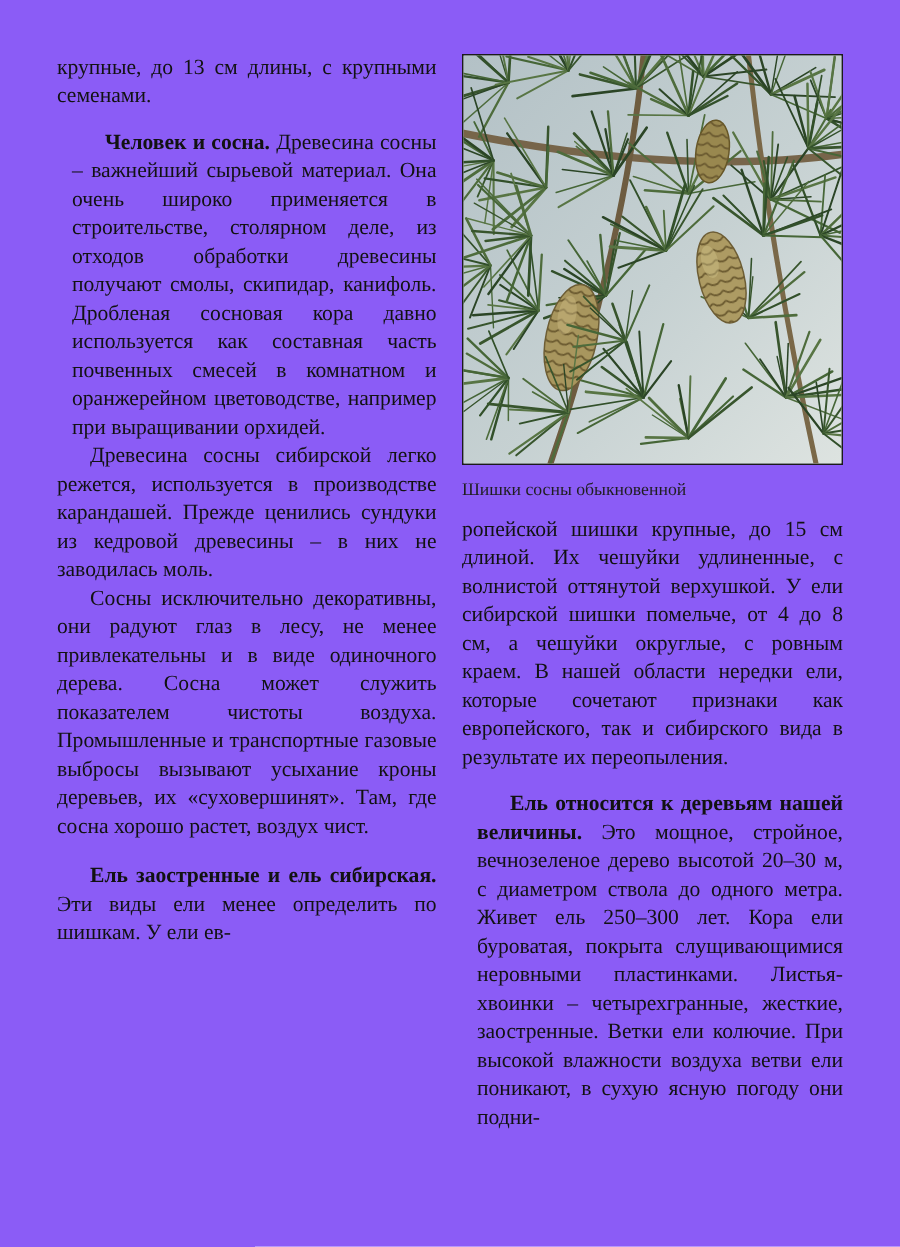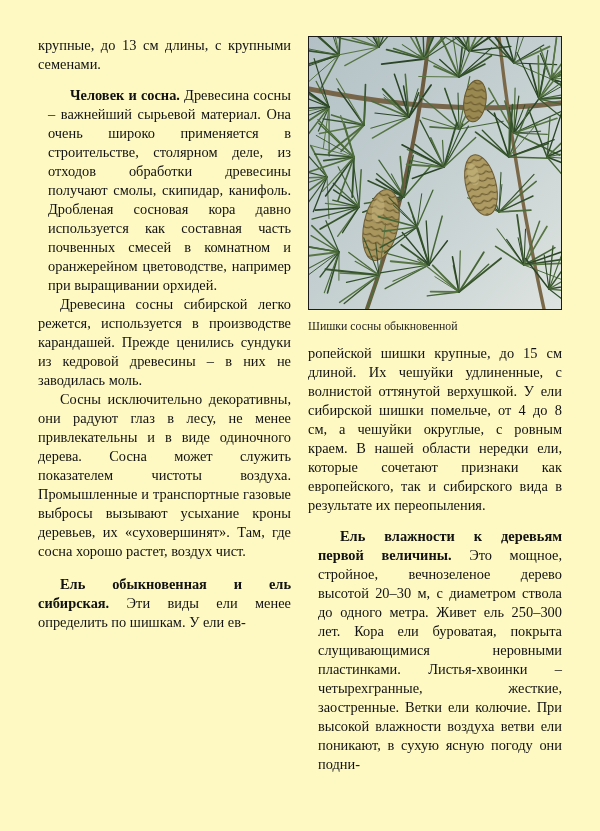--- a/index.html
+++ b/index.html
@@ -9,21 +9,21 @@
     font-family: "Liberation Serif", serif;
     color: #121212;
     -webkit-font-smoothing: antialiased;
   }
   .page {
     position: relative;
     width: 600px;
     height: 831px;
     padding: 36px 38px 0 38px;
     overflow: hidden;
-    background: #fef9c3;
+    background: #8b5cf6;
   }
   .columns { display: flex; gap: 17px; }
   .col {
     width: 254px;
     font-size: 14.4px;
     line-height: 19px;
     text-align: justify;
   }
   p.para { text-indent: 22px; }
   p.noindent { text-indent: 0; }
@@ -71,21 +71,21 @@
         <b>Человек и сосна.</b>
         <span>Древесина сосны – важнейший сырьевой материал. Она очень широко применяется в строительстве, столярном деле, из отходов обработки древесины получают смолы, скипидар, канифоль. Дробленая сосновая кора давно используется как составная часть почвенных смесей в комнатном и оранжерейном цветоводстве, например при выращивании орхидей.</span>
       </p>
 
       <p class="para">Древесина сосны сибирской легко режется, используется в производстве карандашей. Прежде ценились сундуки из кедровой древесины – в них не заводилась моль.</p>
 
       <p class="para">Сосны исключительно декоративны, они радуют глаз в лесу, не менее привлекательны и в виде одиночного дерева. Сосна может служить показателем чистоты воздуха. Промышленные и транспортные газовые выбросы вызывают усыхание кроны деревьев, их «суховершинят». Там, где сосна хорошо растет, воздух чист.</p>
 
 
       <p class="para heading-para-large">
-        <b>Ель обыкновенная и ель сибирская.</b>
+        <b>Ель заостренные и ель сибирская.</b>
         <span>Эти виды ели менее определить по шишкам. У ели ев-</span>
       </p>
     </div>
 
     <div class="col">
       <figure>
         <div class="photo-frame">
           <svg viewBox="0 0 252 272" xmlns="http://www.w3.org/2000/svg">
             <defs>
               <linearGradient id="bgGrad" x1="0" y1="0" x2="1" y2="1">
@@ -441,19 +441,19 @@
                 <line x1="135" y1="130" x2="166.7" y2="100.5" stroke="#4e6c3c" stroke-width="1.41" stroke-linecap="round"></line>
               </g>
           </svg>
         </div>
         <figcaption>Шишки сосны обыкновенной</figcaption>
       </figure>
 
       <p class="para noindent">ропейской шишки крупные, до 15 см длиной. Их чешуйки удлиненные, с волнистой оттянутой верхушкой. У ели сибирской шишки помельче, от 4 до 8 см, а чешуйки округлые, с ровным краем. В нашей области нередки ели, которые сочетают признаки как европейского, так и сибирского вида в результате их переопыления.</p>
 
       <p class="para heading-para">
-        <b>Ель влажности к деревьям первой величины.</b>
+        <b>Ель относится к деревьям нашей величины.</b>
         <span>Это мощное, стройное, вечнозеленое дерево высотой 20–30 м, с диаметром ствола до одного метра. Живет ель 250–300 лет. Кора ели буроватая, покрыта слущивающимися неровными пластинками. Листья-хвоинки – четырехгранные, жесткие, заостренные. Ветки ели колючие. При высокой влажности воздуха ветви ели поникают, в сухую ясную погоду они подни-</span>
       </p>
     </div>
   </div>
 
 </div>
 
 </body></html>

